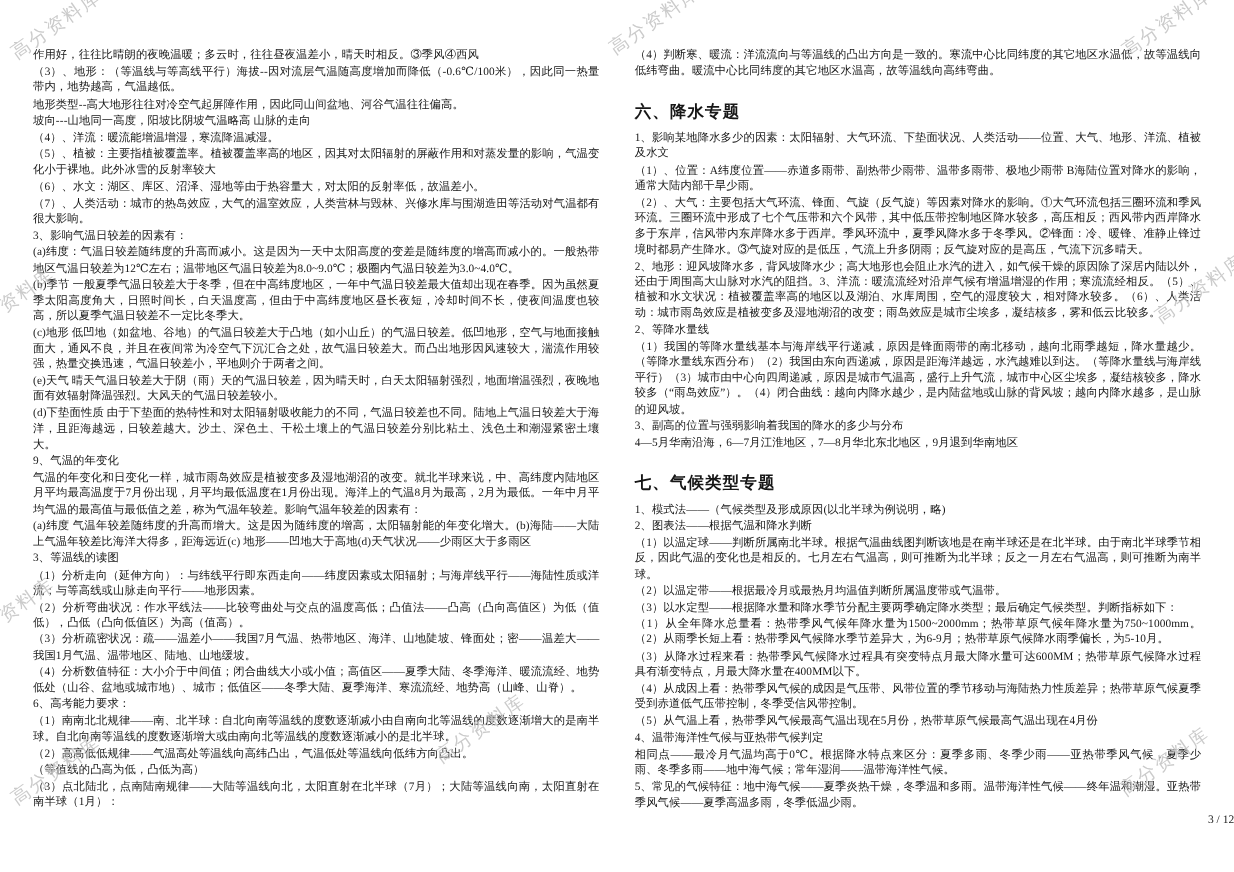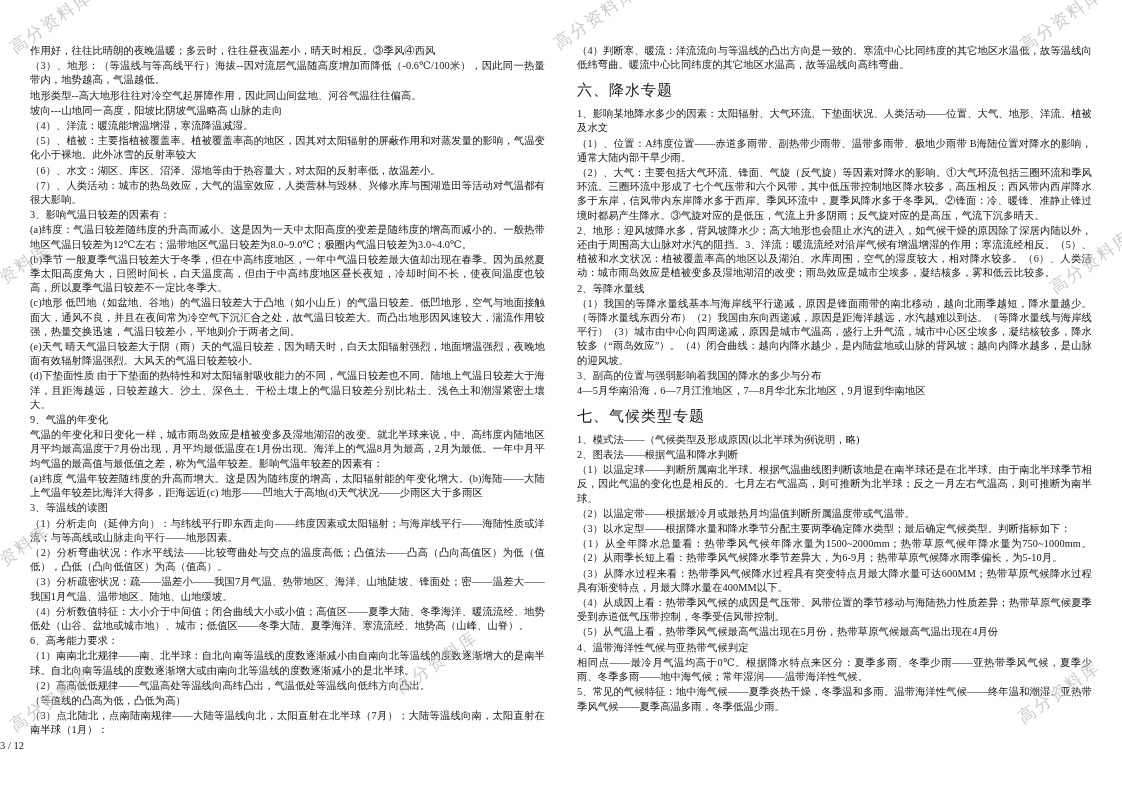--- a/index.html
+++ b/index.html
@@ -22,29 +22,29 @@
   .col {
     width: 515px;
     font-size: 10.3px;
     line-height: 1.38;
     text-align: justify;
     letter-spacing: 0.1px;
   }
   .para { margin: 0 0 1px 0; }
   .section-heading {
     font-size: 15px;
-    font-weight: normal;
-    margin: 8px 0 6px 0;
+    font-weight: bold;
+    margin: 20px 0 6px 0;
     letter-spacing: 1px;
   }
   .page-number {
     position: absolute;
     left: 0; right: 0;
     bottom: 42px;
-    text-align: left;
+    text-align: right;
     font-size: 10.5px;
     color: #222;
   }
   .watermark-layer { position: absolute; inset: 0; pointer-events: none; z-index: 5; }
   .wm {
     position: absolute;
     font-size: 17px;
     letter-spacing: 2px;
     white-space: nowrap;
     transform: rotate(-35deg);

